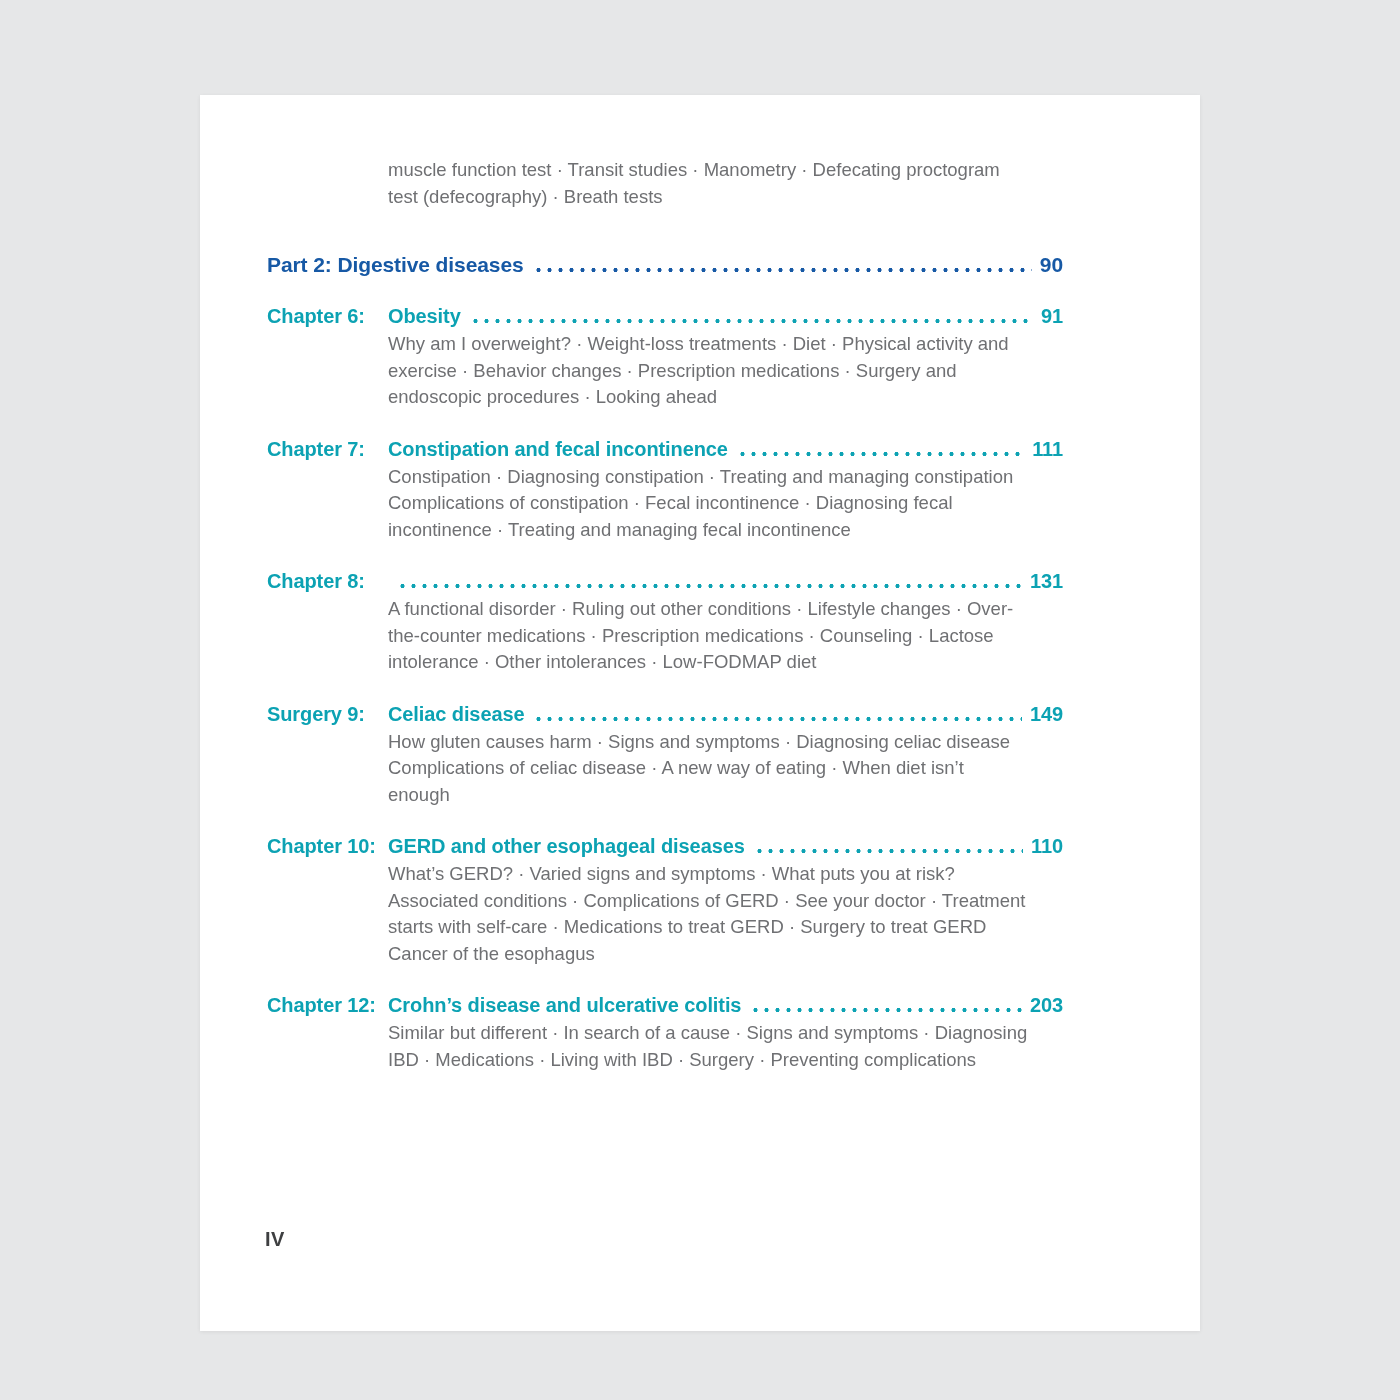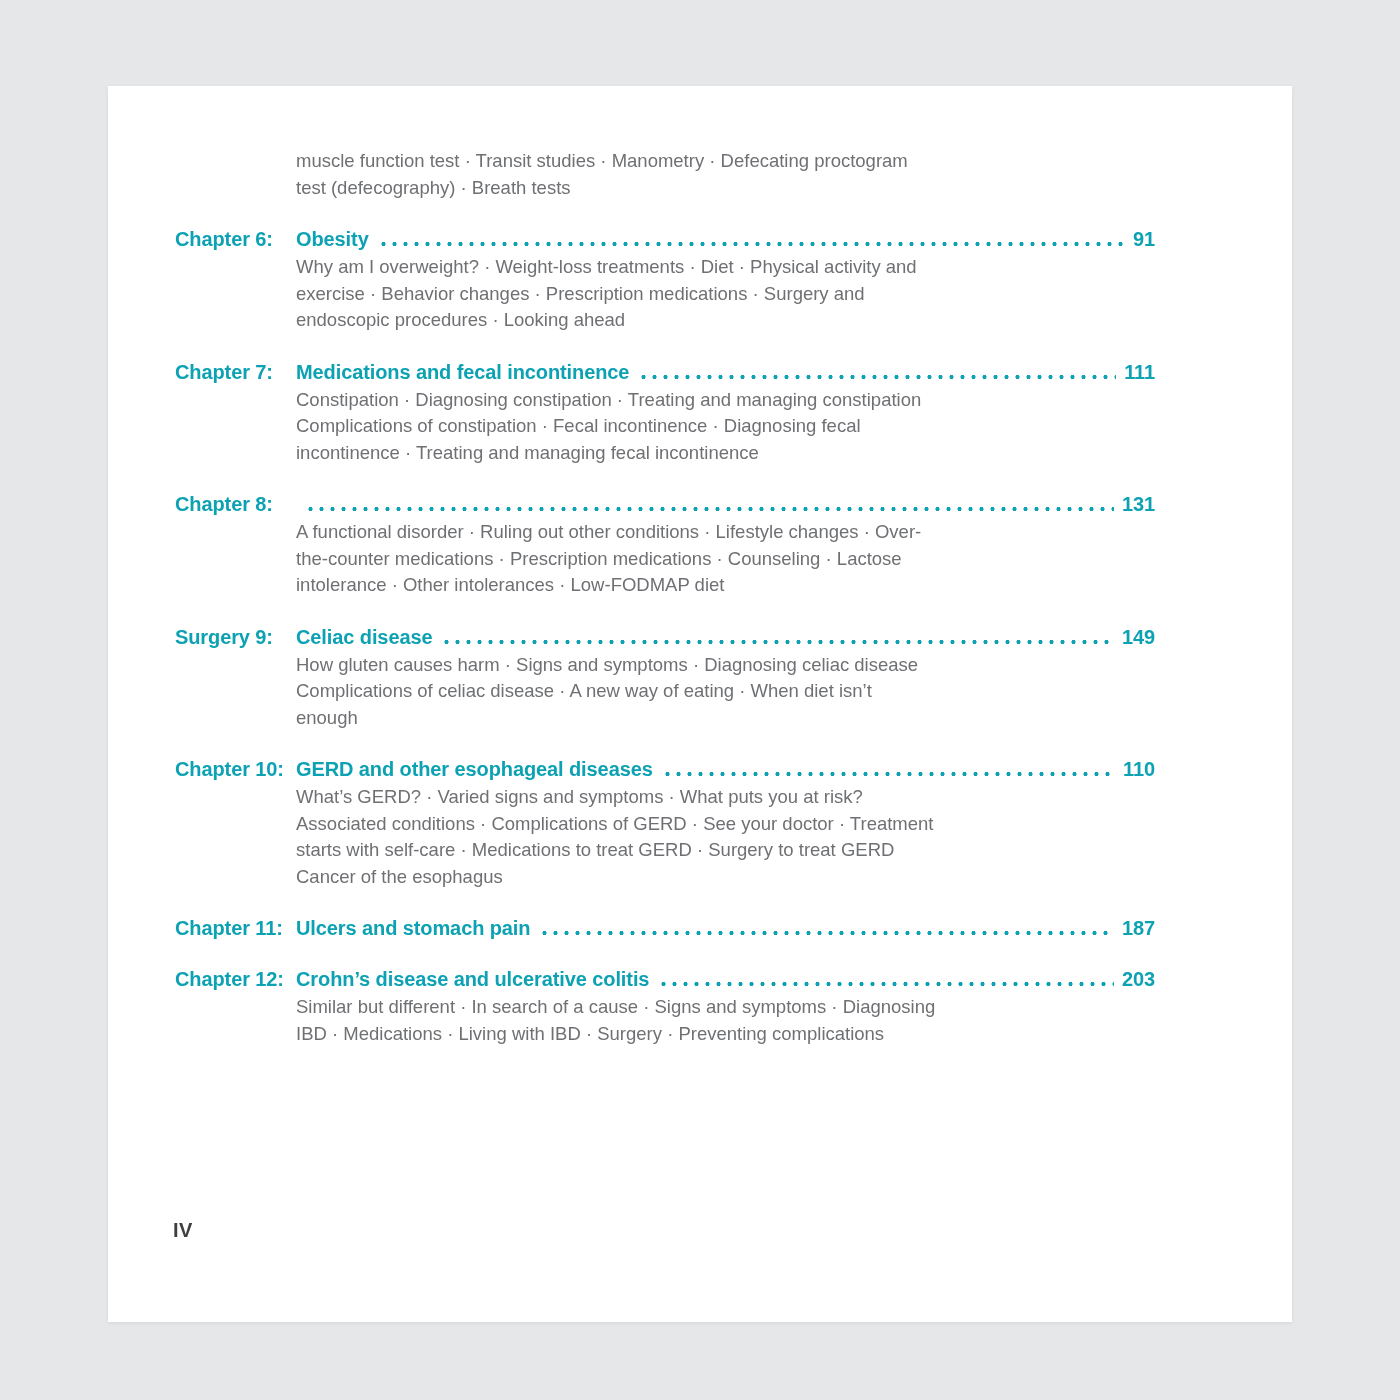--- a/index.html
+++ b/index.html
@@ -15,22 +15,22 @@
     background: var(--canvas-gray);
     font-family: "Liberation Sans", sans-serif;
     overflow: hidden;
   }
   .stage {
     width: 1400px; height: 1400px;
     background: var(--canvas-gray);
   }
   .doc-page {
     position: relative;
-    width: 1184px; height: 1236px;
-    margin: 4px auto;
+    width: 1000px; height: 1236px;
+    margin: 13px auto;
     top: 82px;
     background: #ffffff;
     box-shadow: 0 1px 4px rgba(0,0,0,0.07);
     padding: 62px 137px 0 67px;
     overflow: hidden;
   }
   .intro {
     margin-left: 121px;
     font-size: 18.5px;
     line-height: 26.5px;
@@ -90,37 +90,42 @@
 </style>
 </head>
 <body>
 
 <div class="stage">
   <div class="doc-page">
 
     <p class="intro">muscle function test · Transit studies · Manometry · Defecating proctogram
 test (defecography) · Breath tests</p>
 
+    <div class="toc-row part-row">
+      <span>Part 2: Digestive diseases</span>
+      <span class="leader"></span>
+      <span class="pagenum">90</span>
+    </div>
 
     <div class="toc-entry">
       <div class="toc-row chapter-row">
         <span class="ch-label">Chapter 6:</span>
         <span>Obesity</span>
         <span class="leader"></span>
         <span class="pagenum">91</span>
       </div>
       <p class="topics">Why am I overweight? · Weight-loss treatments · Diet · Physical activity and
 exercise · Behavior changes · Prescription medications · Surgery and
 endoscopic procedures · Looking ahead</p>
     </div>
 
     <div class="toc-entry">
       <div class="toc-row chapter-row">
         <span class="ch-label">Chapter 7:</span>
-        <span>Medications and fecal incontinence</span>
+        <span>Constipation and fecal incontinence</span>
         <span class="leader"></span>
         <span class="pagenum">111</span>
       </div>
       <p class="topics">Constipation · Diagnosing constipation · Treating and managing constipation
 Complications of constipation · Fecal incontinence · Diagnosing fecal
 incontinence · Treating and managing fecal incontinence</p>
     </div>
 
     <div class="toc-entry">
       <div class="toc-row chapter-row">
@@ -152,26 +157,20 @@
         <span class="leader"></span>
         <span class="pagenum">110</span>
       </div>
       <p class="topics">What’s GERD? · Varied signs and symptoms · What puts you at risk?
 Associated conditions · Complications of GERD · See your doctor · Treatment
 starts with self-care · Medications to treat GERD · Surgery to treat GERD
 Cancer of the esophagus</p>
     </div>
 
     <div class="toc-entry">
-      <div class="toc-row chapter-row">
-        <span class="ch-label">Chapter 11:</span>
-        <span>Ulcers and stomach pain</span>
-        <span class="leader"></span>
-        <span class="pagenum">187</span>
-      </div>
     </div>
 
     <div class="toc-entry">
       <div class="toc-row chapter-row">
         <span class="ch-label">Chapter 12:</span>
         <span>Crohn’s disease and ulcerative colitis</span>
         <span class="leader"></span>
         <span class="pagenum">203</span>
       </div>
       <p class="topics">Similar but different · In search of a cause · Signs and symptoms · Diagnosing

